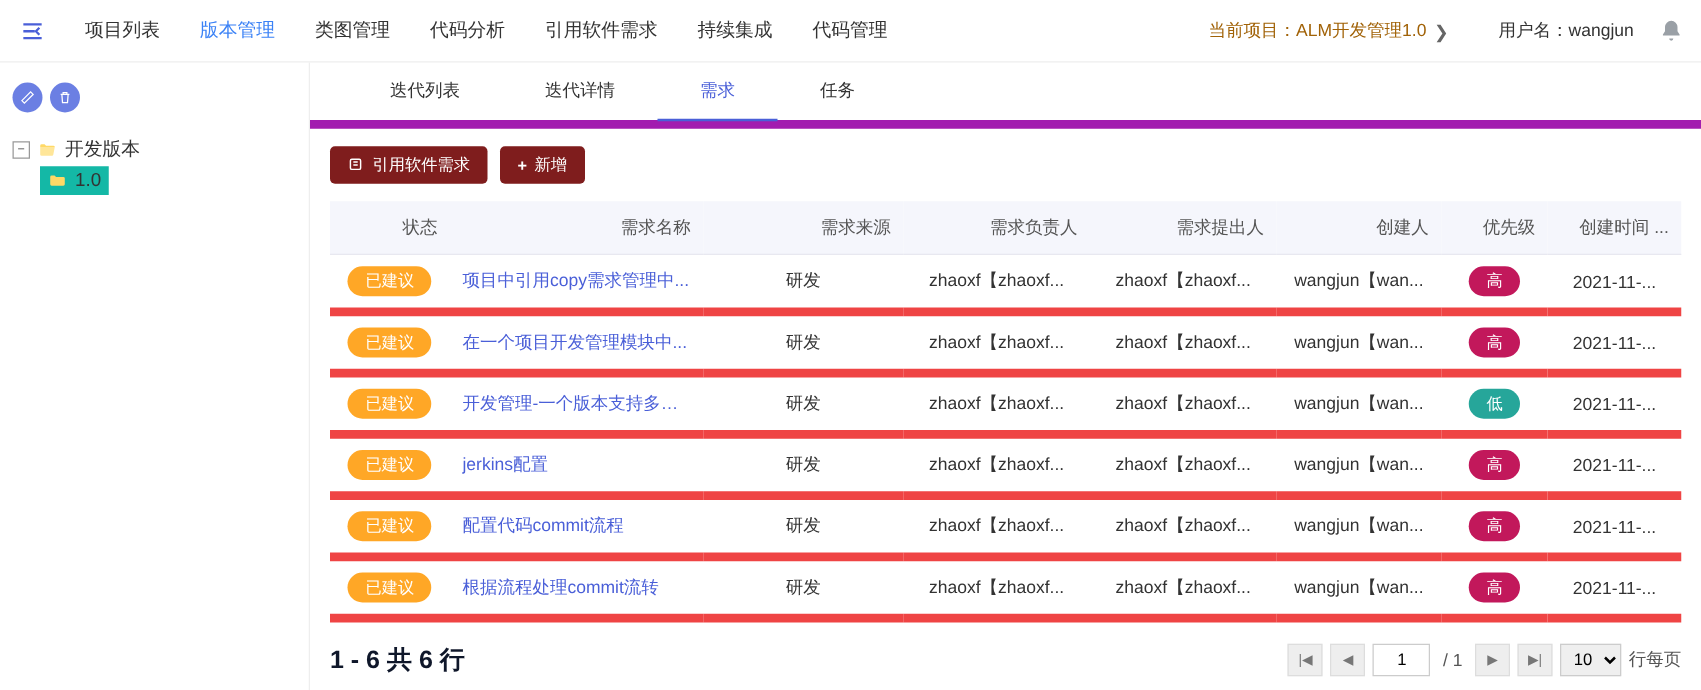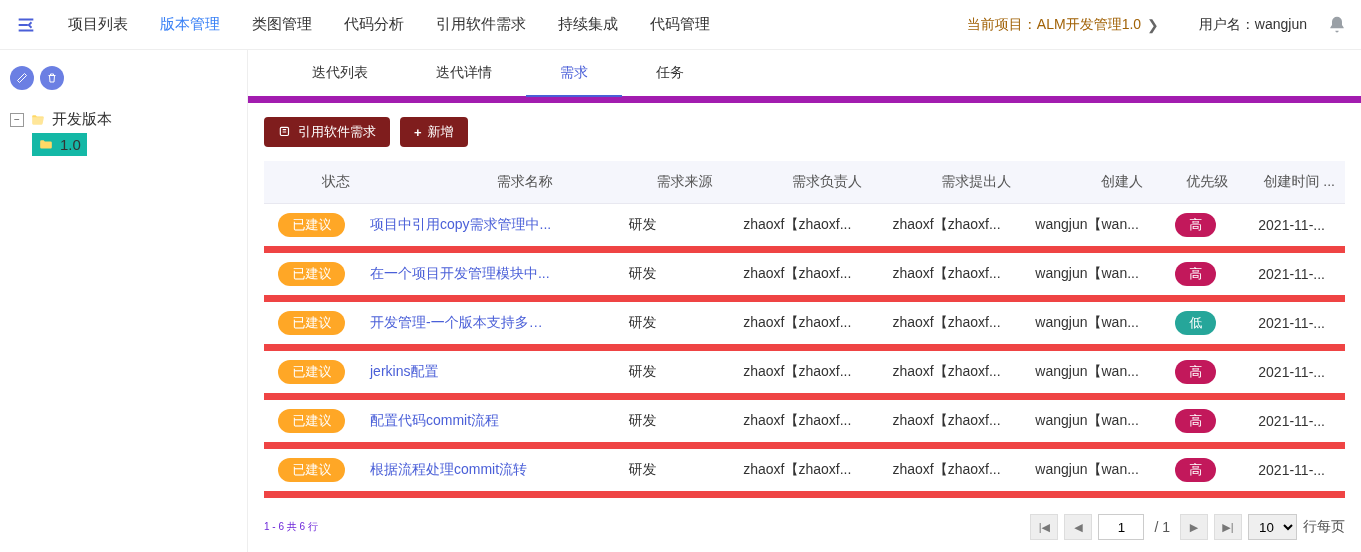--- a/index.html
+++ b/index.html
@@ -42,21 +42,21 @@
     thead th { background: #f5f6fc; font-weight: 400; color: #555; padding: 12px 10px; text-align: right; font-size: 14px; border-bottom: 1px solid #e8e8f0; }
     tbody td { padding: 9px 10px; text-align: center; border-bottom: 7px solid #ef4444; font-size: 14px; white-space: nowrap; overflow: hidden; text-overflow: ellipsis; }
     tbody td.name-cell { text-align: left; color: #4a5fd8; cursor: pointer; max-width: 190px; }
 
     .badge { display: inline-block; border-radius: 14px; padding: 3px 14px; color: #fff; font-size: 13px; }
     .badge-status { background: #ffa726; }
     .badge-high { background: #c2185b; }
     .badge-low { background: #26a69a; }
 
     .pager { display: flex; align-items: center; padding: 16px; gap: 12px; }
-    .pager-info { color: #6d28d9; font-size: 10px; }
+    .pager-info { color: #0f172a; font-size: 20px; font-weight: bold; }
     .pager-controls { display: flex; align-items: center; gap: 6px; }
     .pager-btn { width: 28px; height: 26px; background: #eee; border: 1px solid #ddd; color: #777; display: flex; align-items: center; justify-content: center; font-size: 11px; cursor: pointer; }
     .pager-input { width: 46px; height: 26px; border: 1px solid #ccc; text-align: center; }
     .pager-total { color: #555; margin: 0 4px; }
     .pager-select { height: 26px; border: 1px solid #ccc; padding: 0 6px; }
     .pager-suffix { color: #555; }
 
     .col-status { width: 90px; }
     .col-name { width: 190px; }
     .col-source { width: 150px; }

